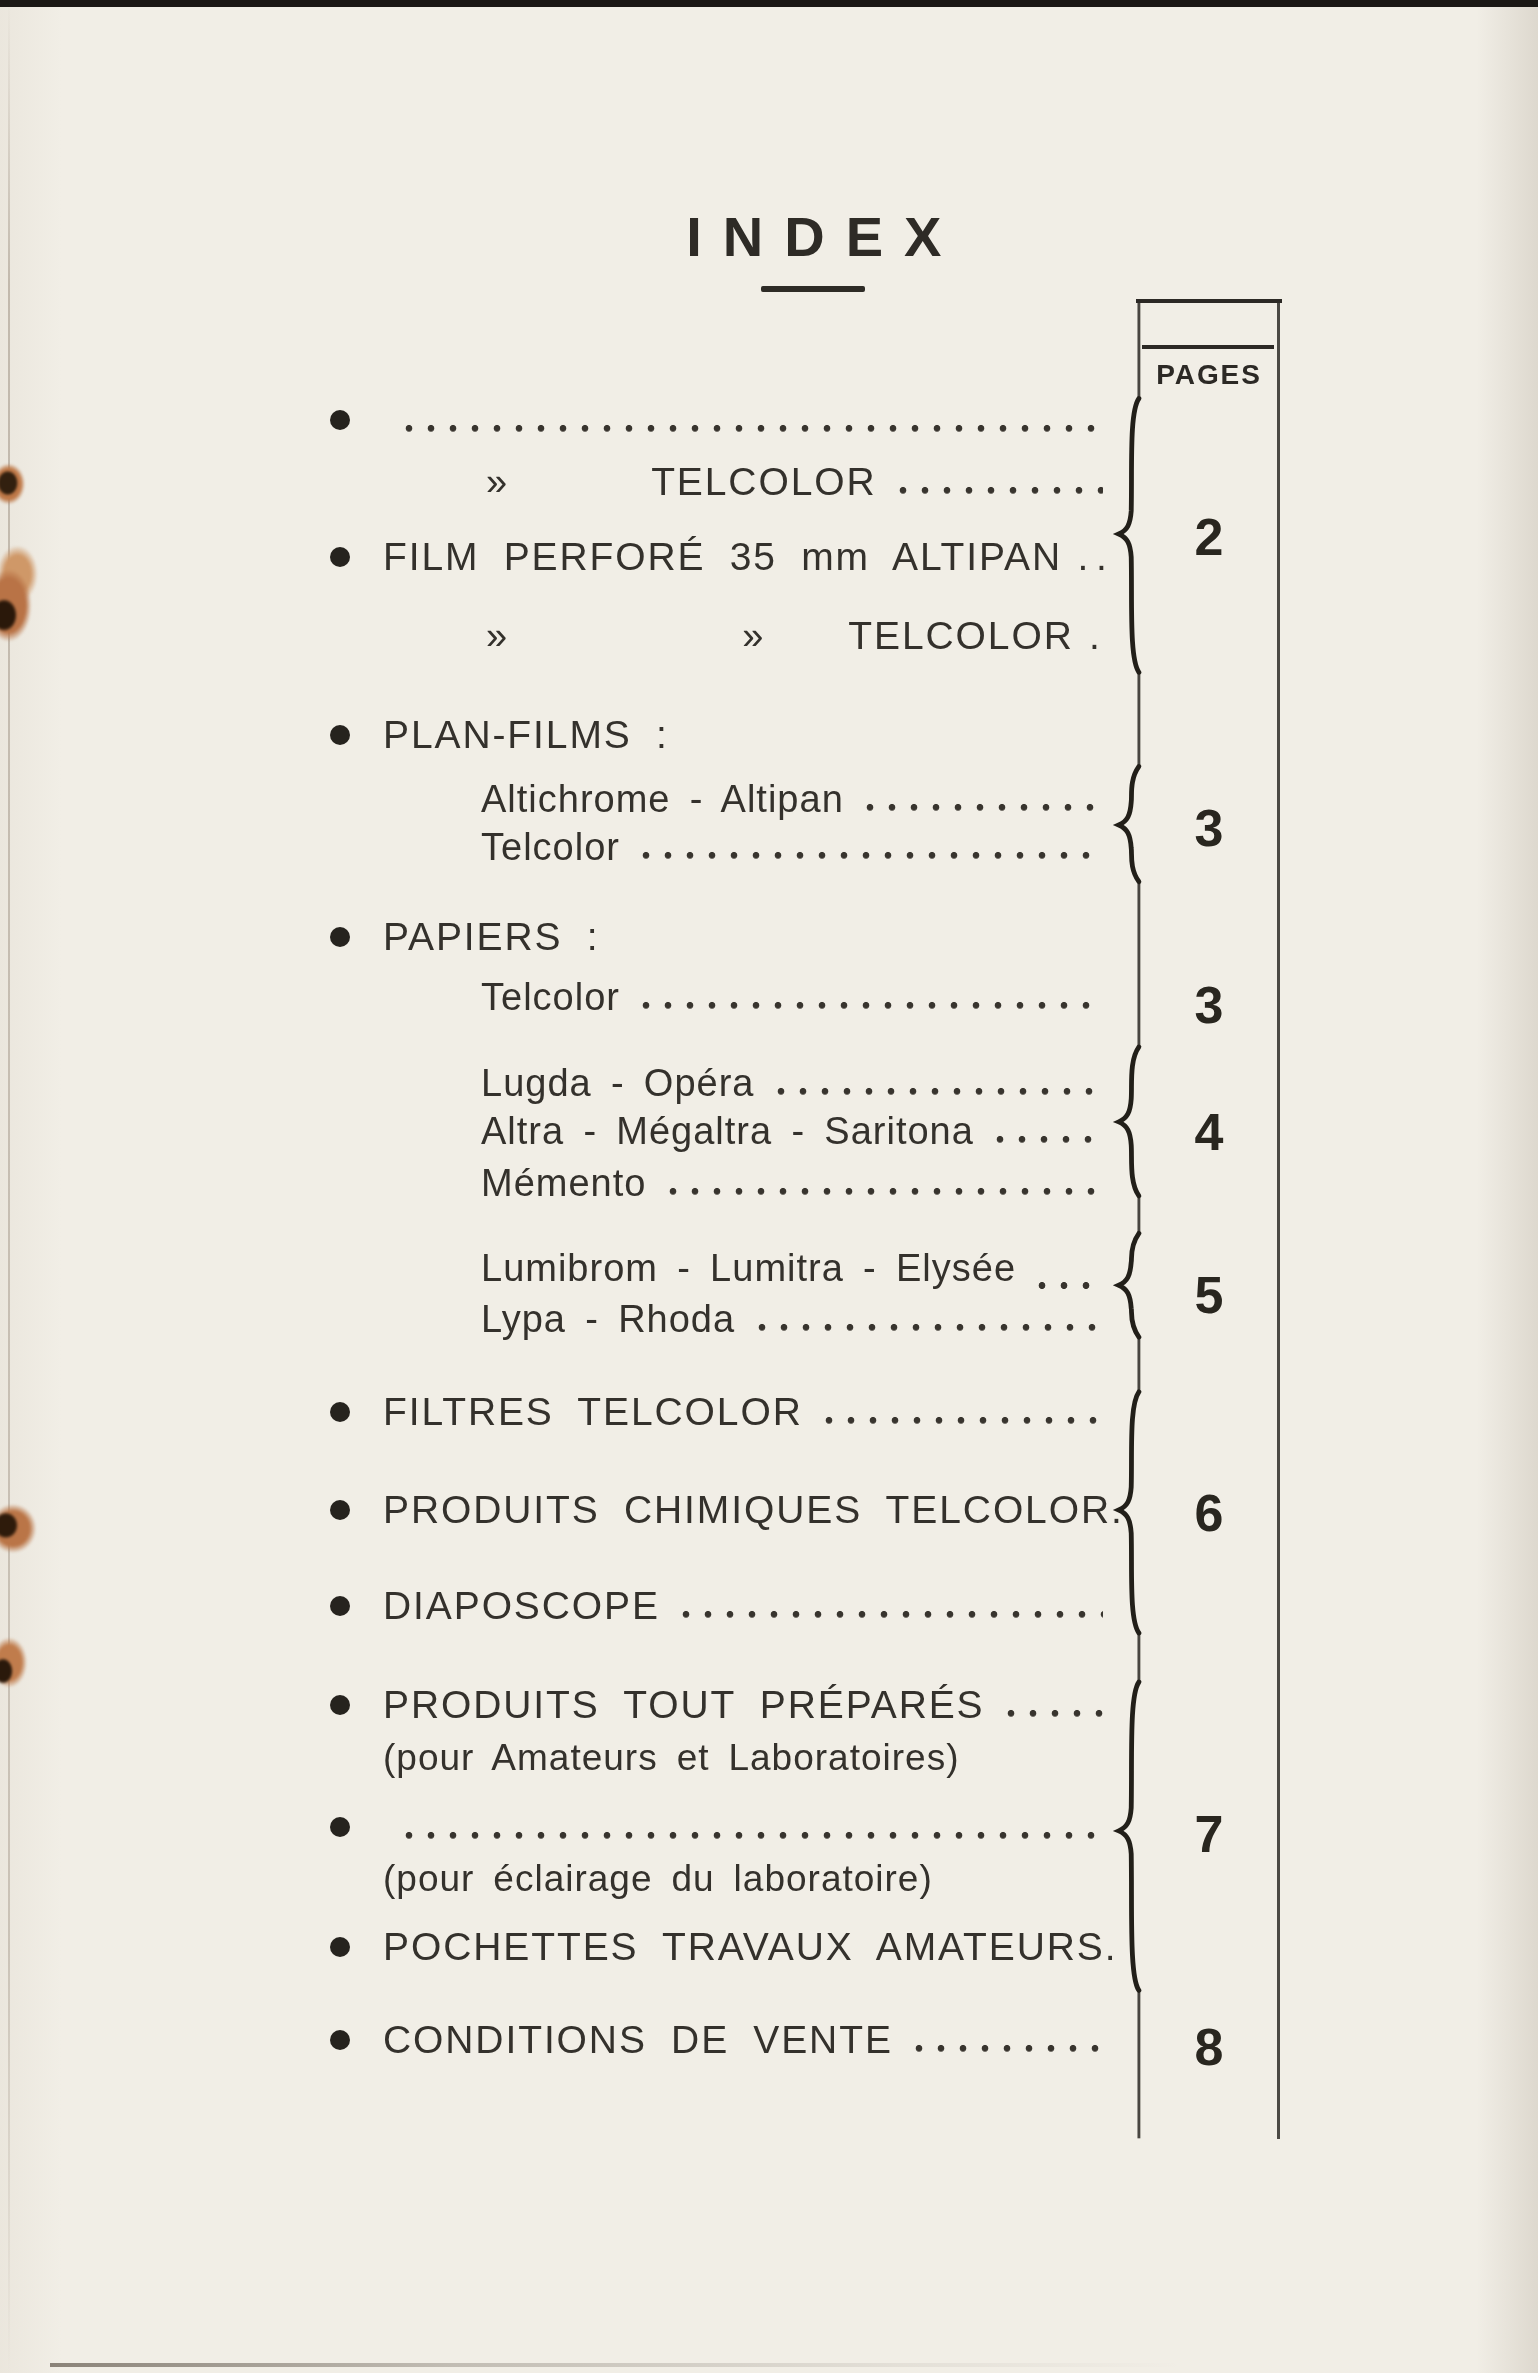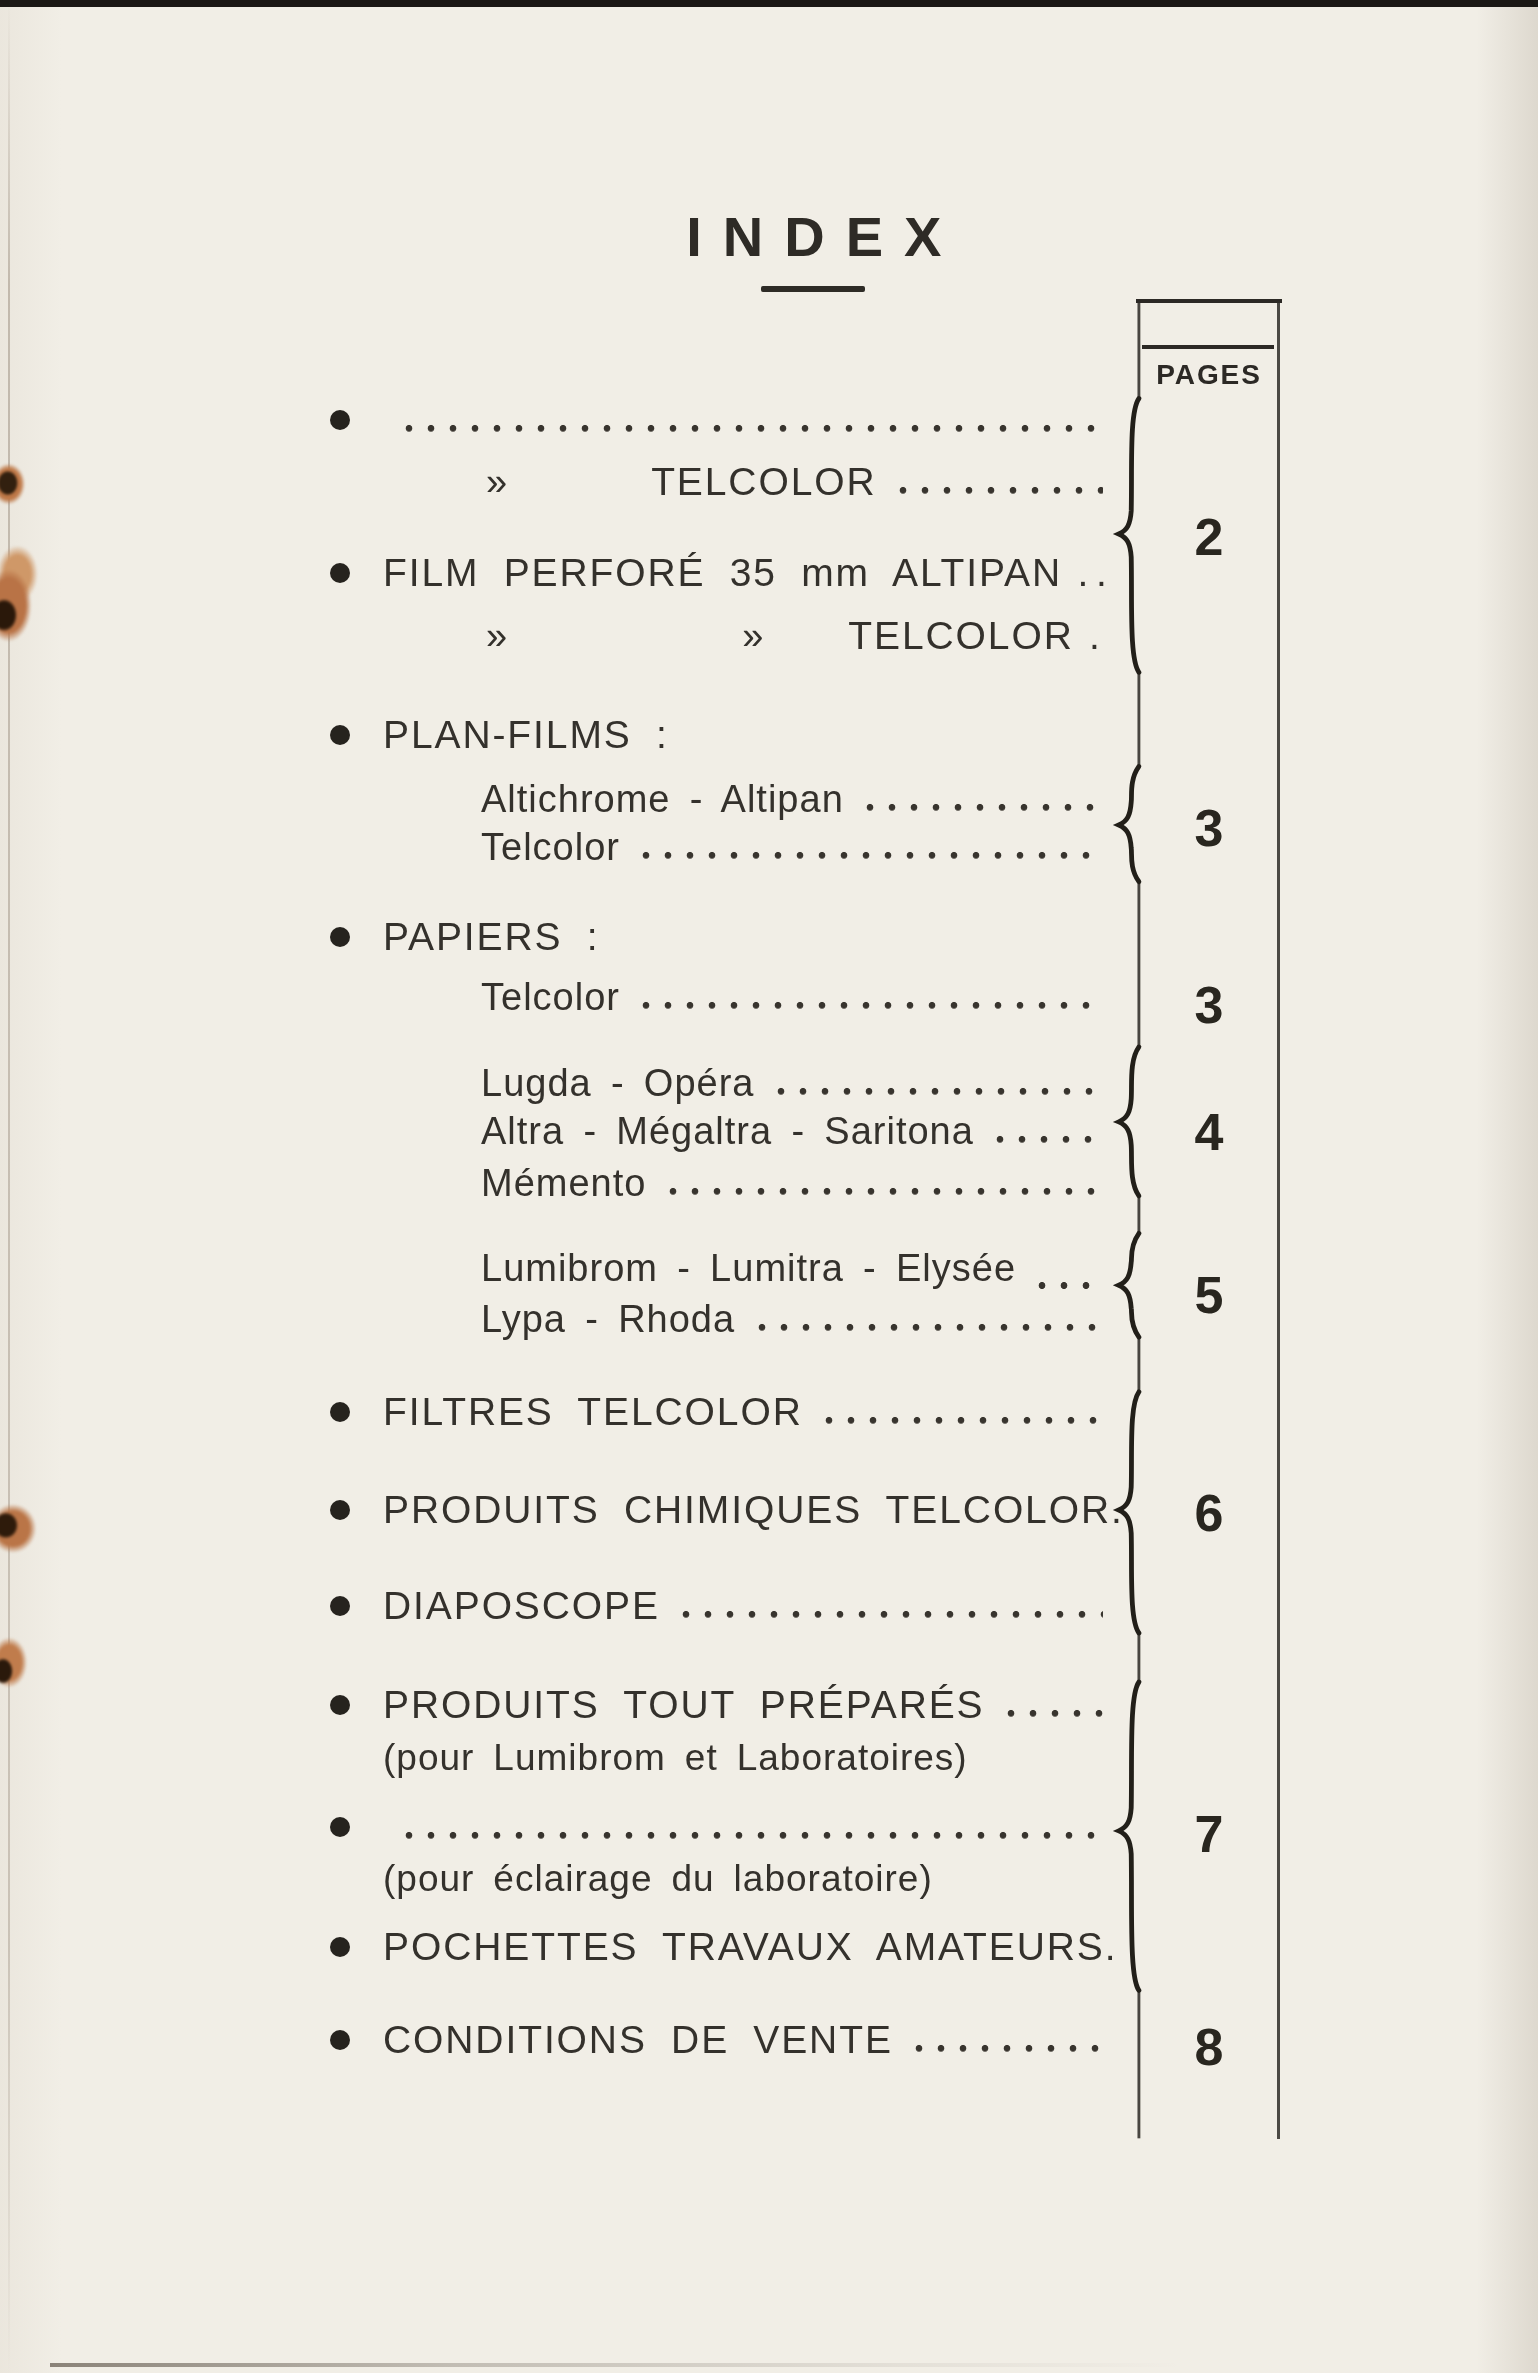--- a/index.html
+++ b/index.html
@@ -102,21 +102,21 @@
   <div id="rows-layer">
       <div class="row" style="top: 400px;">
         <span class="bullet"></span>
         <span class="leader"></span>
       </div>
       <div class="row" style="top: 462px;">
         <span class="chev" style="margin-left: 103px;">»</span>
         <span class="label" style="margin-left: 144px;">TELCOLOR</span>
         <span class="leader"></span>
       </div>
-      <div class="row" style="top: 553px;">
+      <div class="row" style="top: 537px;">
         <span class="bullet"></span>
         <span class="label">FILM PERFORÉ 35 mm ALTIPAN</span>
         <span class="suffix">..</span>
       </div>
       <div class="row" style="top: 616px;">
         <span class="chev" style="margin-left: 103px;">»</span>
         <span class="chev" style="margin-left: 235px;">»</span>
         <span class="label" style="margin-left: 85px;">TELCOLOR</span>
         <span class="suffix">.</span>
       </div>
@@ -173,21 +173,21 @@
         <span class="bullet"></span>
         <span class="label">DIAPOSCOPE</span>
         <span class="leader"></span>
       </div>
       <div class="row" style="top: 1685px;">
         <span class="bullet"></span>
         <span class="label">PRODUITS TOUT PRÉPARÉS</span>
         <span class="leader"></span>
       </div>
       <div class="row paren" style="top: 1738px;">
-        <span class="label">(pour Lumibrom et Laboratoires)</span>
+        <span class="label">(pour Amateurs et Laboratoires)</span>
       </div>
       <div class="row" style="top: 1807px;">
         <span class="bullet"></span>
         <span class="leader"></span>
       </div>
       <div class="row paren" style="top: 1859px;">
         <span class="label">(pour éclairage du laboratoire)</span>
       </div>
       <div class="row" style="top: 1927px;">
         <span class="bullet"></span>

